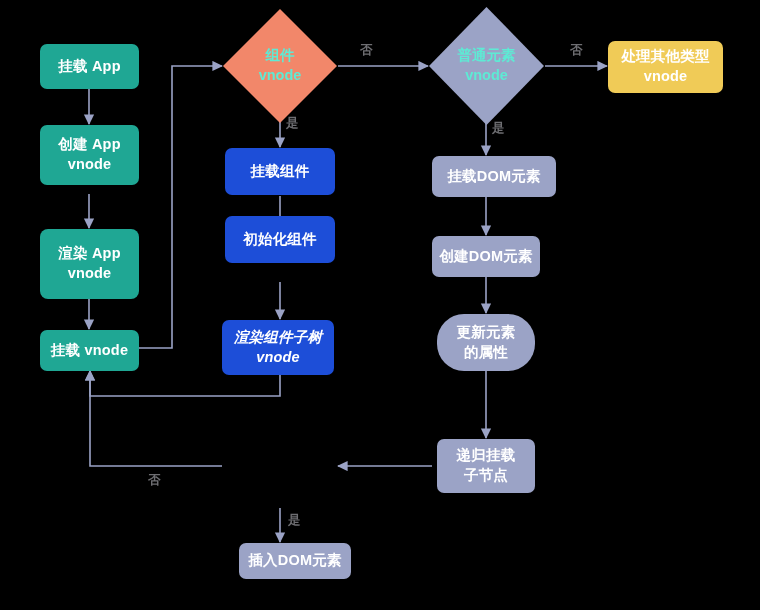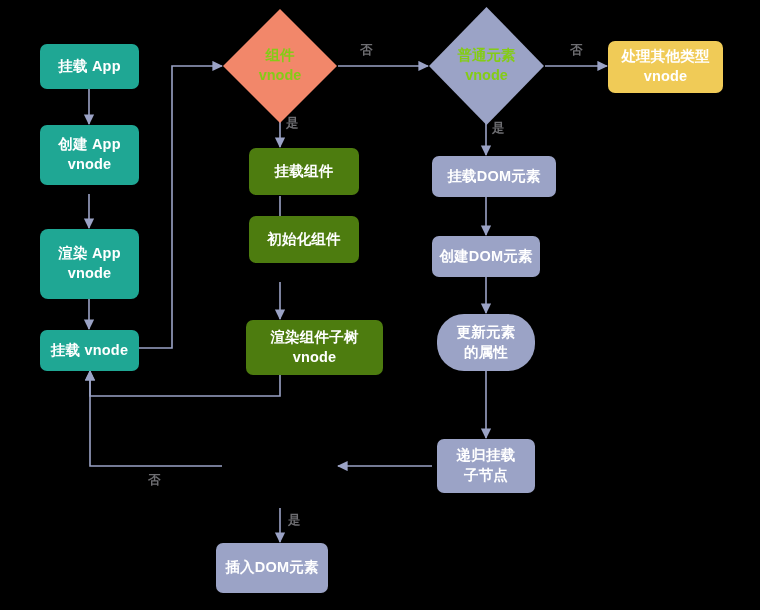--- a/index.html
+++ b/index.html
@@ -33,42 +33,42 @@
     font-size: 14.5px;
     font-weight: bold;
     line-height: 1.35;
     letter-spacing: 0.2px;
     white-space: pre-line;
   }
   .node.rect {
     border-radius: 7px;
   }
   .node.teal   { background: #1fa794; }
-  .node.salmon { background: #4d7c0f; margin-left: 24px; }
+  .node.salmon { background: #1d4ed8; }
   .node.purple { background: #9ba3c6; }
   .node.yellow { background: #f0cb57; }
 
   
   .diamond {
     position: absolute;
   }
   .diamond .dshape {
     position: absolute;
     left: 0; top: 0;
     width: 100%; height: 100%;
   }
   .diamond .dlabel {
     position: absolute;
     left: 0; top: 0;
     width: 100%; height: 100%;
     display: flex;
     align-items: center;
     justify-content: center;
     text-align: center;
-    color: #84cc16;
+    color: #5eead4;
     font-size: 14.5px;
     font-weight: bold;
     line-height: 1.35;
     white-space: pre-line;
     pointer-events: none;
   }
   .edge-label {
     position: absolute;
     color: #6e6e72;
     font-size: 12.5px;
@@ -134,21 +134,21 @@
       <polygon points="58,1 115,58 58,115 1,58" fill="#f2876a"></polygon>
     </svg>
     <div class="dlabel">组件
 vnode</div>
   </div>
 
   <div class="node rect salmon" style="left:225px; top:148px; width:110px; height:47px;">挂载组件</div>
 
   <div class="node rect salmon" style="left:225px; top:216px; width:110px; height:47px;">初始化组件</div>
 
-  <div class="node rect salmon" style="left:222px; top:320px; width:137px; height:55px;">渲染组件子树
+  <div class="node rect salmon" style="left:222px; top:320px; width:112px; height:55px;font-style:italic;">渲染组件子树
 vnode</div>
 
   <div class="diamond" style="left:428px; top:6px; width:117px; height:120px;">
     <svg class="dshape" viewBox="0 0 117 120" xmlns="http://www.w3.org/2000/svg">
       <polygon points="58.5,1 116,60 58.5,119 1,60" fill="#9ba3c6"></polygon>
     </svg>
     <div class="dlabel">普通元素
 vnode</div>
   </div>
 
@@ -156,21 +156,21 @@
 
   <div class="node rect purple" style="left:432px; top:236px; width:108px; height:41px;">创建DOM元素</div>
 
   <div class="node rect purple" style="left:437px; top:314px; width:98px;  height:57px;border-radius:27px;">更新元素
 的属性</div>
 
   <div class="node rect purple" style="left:437px; top:439px; width:98px;  height:54px;">递归挂载
 子节点</div>
 
 
-  <div class="node rect purple" style="left:216px; top:543px; width:112px; height:50px;">插入DOM元素</div>
+  <div class="node rect purple" style="left:239px; top:543px; width:112px; height:36px;">插入DOM元素</div>
 
   <div class="node rect yellow" style="left:608px; top:41px;  width:115px; height:52px;">处理其他类型
 vnode</div>
 
   <div class="edge-label" style="left:360px; top:42px;">否</div>
   <div class="edge-label" style="left:286px; top:115px;">是</div>
   <div class="edge-label" style="left:570px; top:42px;">否</div>
   <div class="edge-label" style="left:492px; top:120px;">是</div>
   <div class="edge-label" style="left:148px; top:472px;">否</div>
   <div class="edge-label" style="left:288px; top:512px;">是</div>

